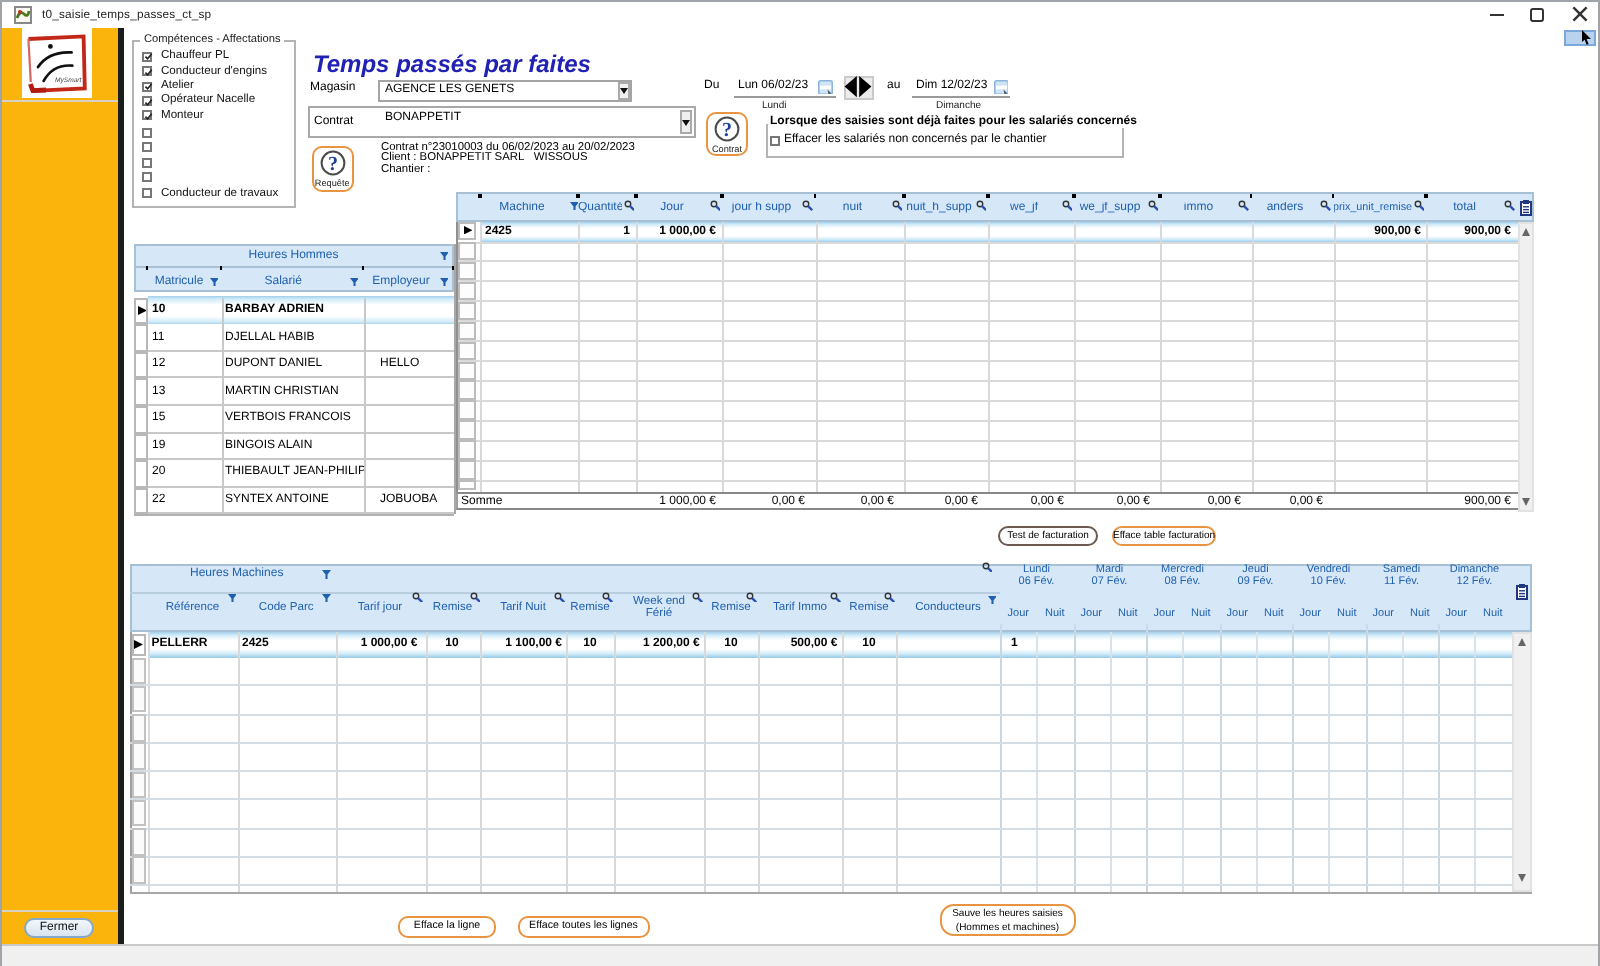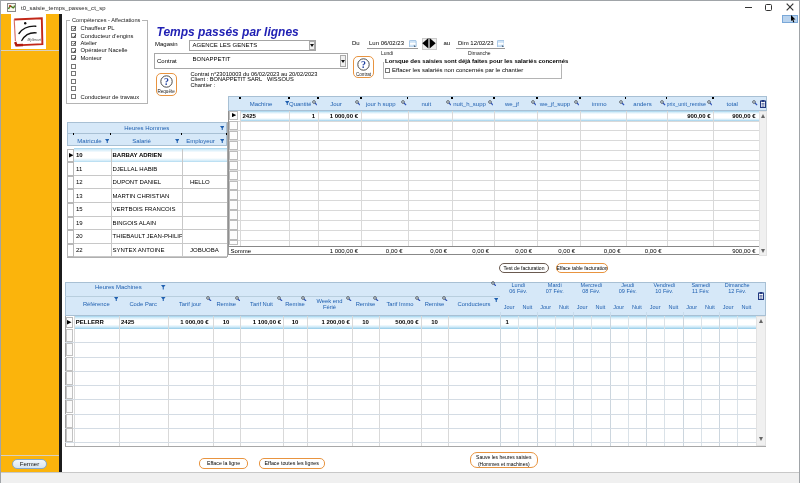--- a/index.html
+++ b/index.html
@@ -69,21 +69,21 @@
       <path d="M0.8 2.6 L2 3.8 L4.3 1" stroke="#222" stroke-width="0.9" fill="none"></path>
     </svg>
   </div>
 <div style="left:80.5px;top:54.8px;font-size:5.8px;color:#111">Monteur</div>
 <div style="left:71.2px;top:63.8px;width:5px;height:5px;border:0.8px solid #777;background:#fff"></div>
 <div style="left:71.2px;top:71.1px;width:5px;height:5px;border:0.8px solid #777;background:#fff"></div>
 <div style="left:71.2px;top:79.0px;width:5px;height:5px;border:0.8px solid #777;background:#fff"></div>
 <div style="left:71.2px;top:86.4px;width:5px;height:5px;border:0.8px solid #777;background:#fff"></div>
 <div style="left:71.2px;top:94.2px;width:5px;height:5px;border:0.8px solid #777;background:#fff"></div>
 <div style="left:80.5px;top:93.6px;font-size:5.8px;color:#111">Conducteur de travaux</div>
-<div style="left:156.5px;top:24.7px;font-size:12px;font-weight:bold;font-style:italic;color:#2121b4">Temps passés par lignes</div>
+<div style="left:156.5px;top:24.7px;font-size:12px;font-weight:bold;font-style:italic;color:#2121b4">Temps passés par faites</div>
 <div style="left:155px;top:41.2px;font-size:6px">Magasin</div>
 <div style="left:188.5px;top:39.5px;width:127.5px;height:11.5px;border:1px solid #a4a4a4;background:#fff"></div>
 <div style="left:192.5px;top:42px;font-size:6px">AGENCE LES GENETS</div>
 <div style="left:308.5px;top:40.5px;width:6.5px;height:9.5px;background:#f0f0f0;border:1px solid #aaa"></div>
 <svg style="left:310px;top:44px" width="4" height="3" viewBox="0 0 4 3">
     <path d="M0 0 L4 0 L2 3 Z" fill="#111"></path>
   </svg>
 <div style="left:154px;top:52.5px;width:193.5px;height:16.8px;border:1px solid #a8a8a8;background:#fff"></div>
 <div style="left:157px;top:57.5px;font-size:6px">Contrat</div>
 <div style="left:192.5px;top:55.8px;font-size:6px">BONAPPETIT</div>

